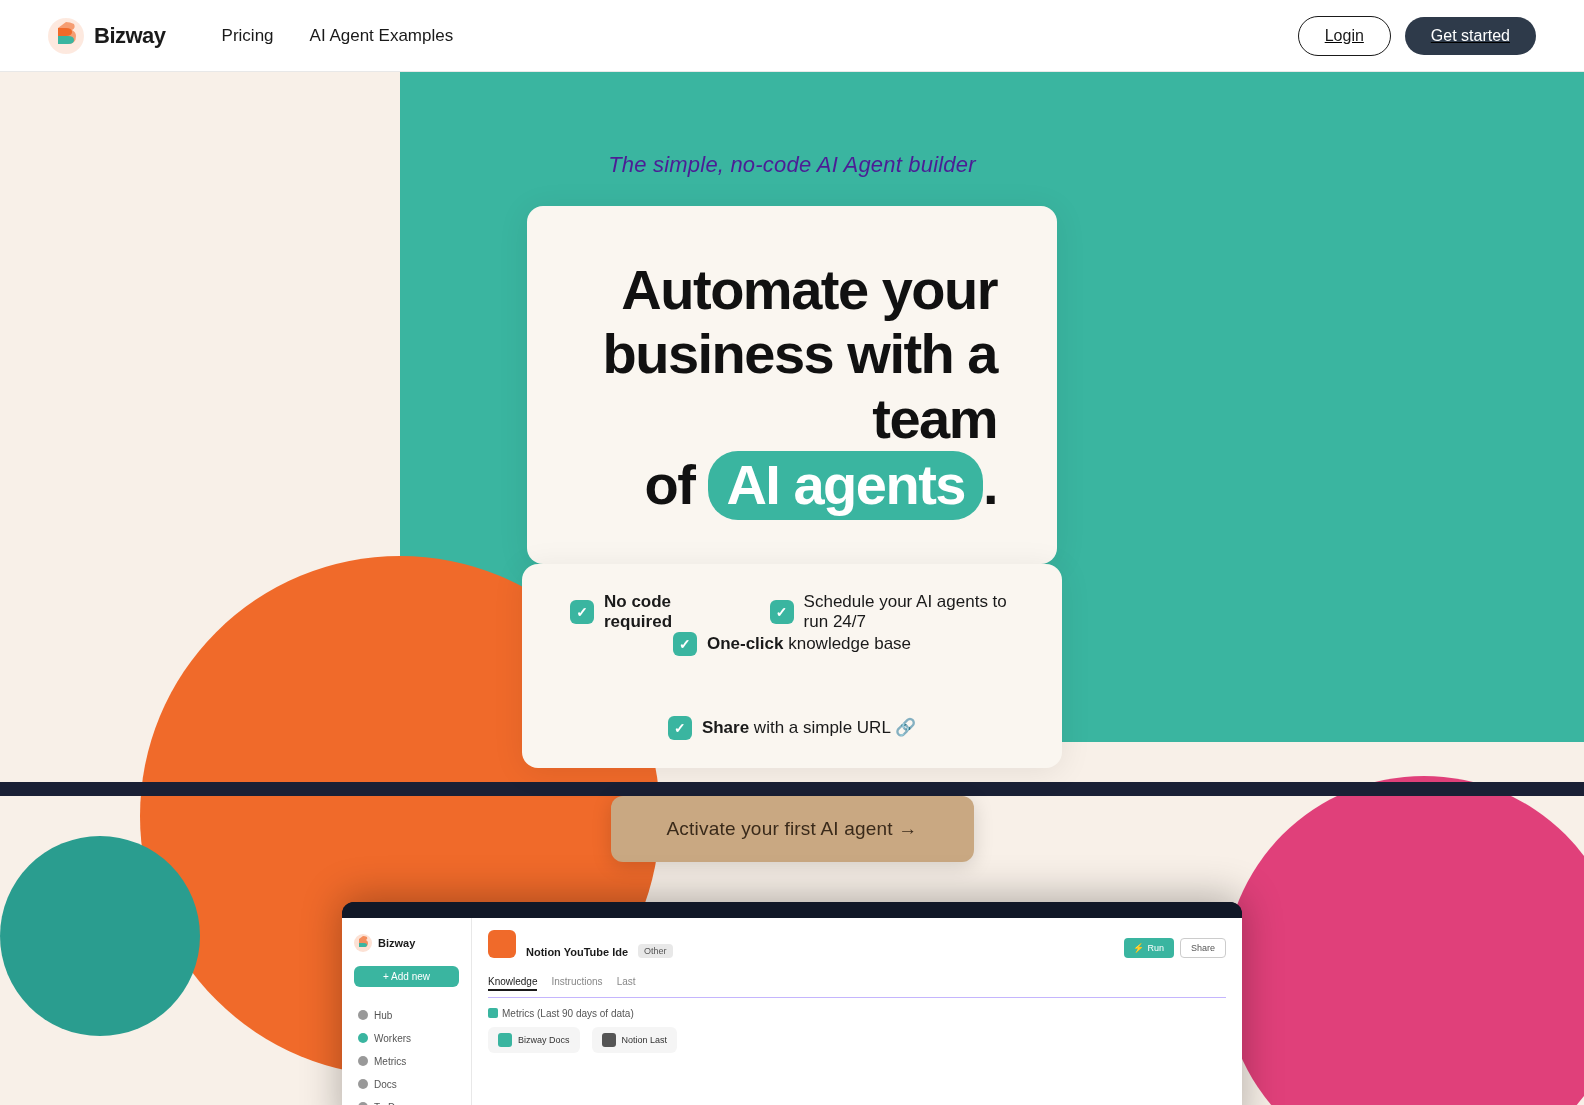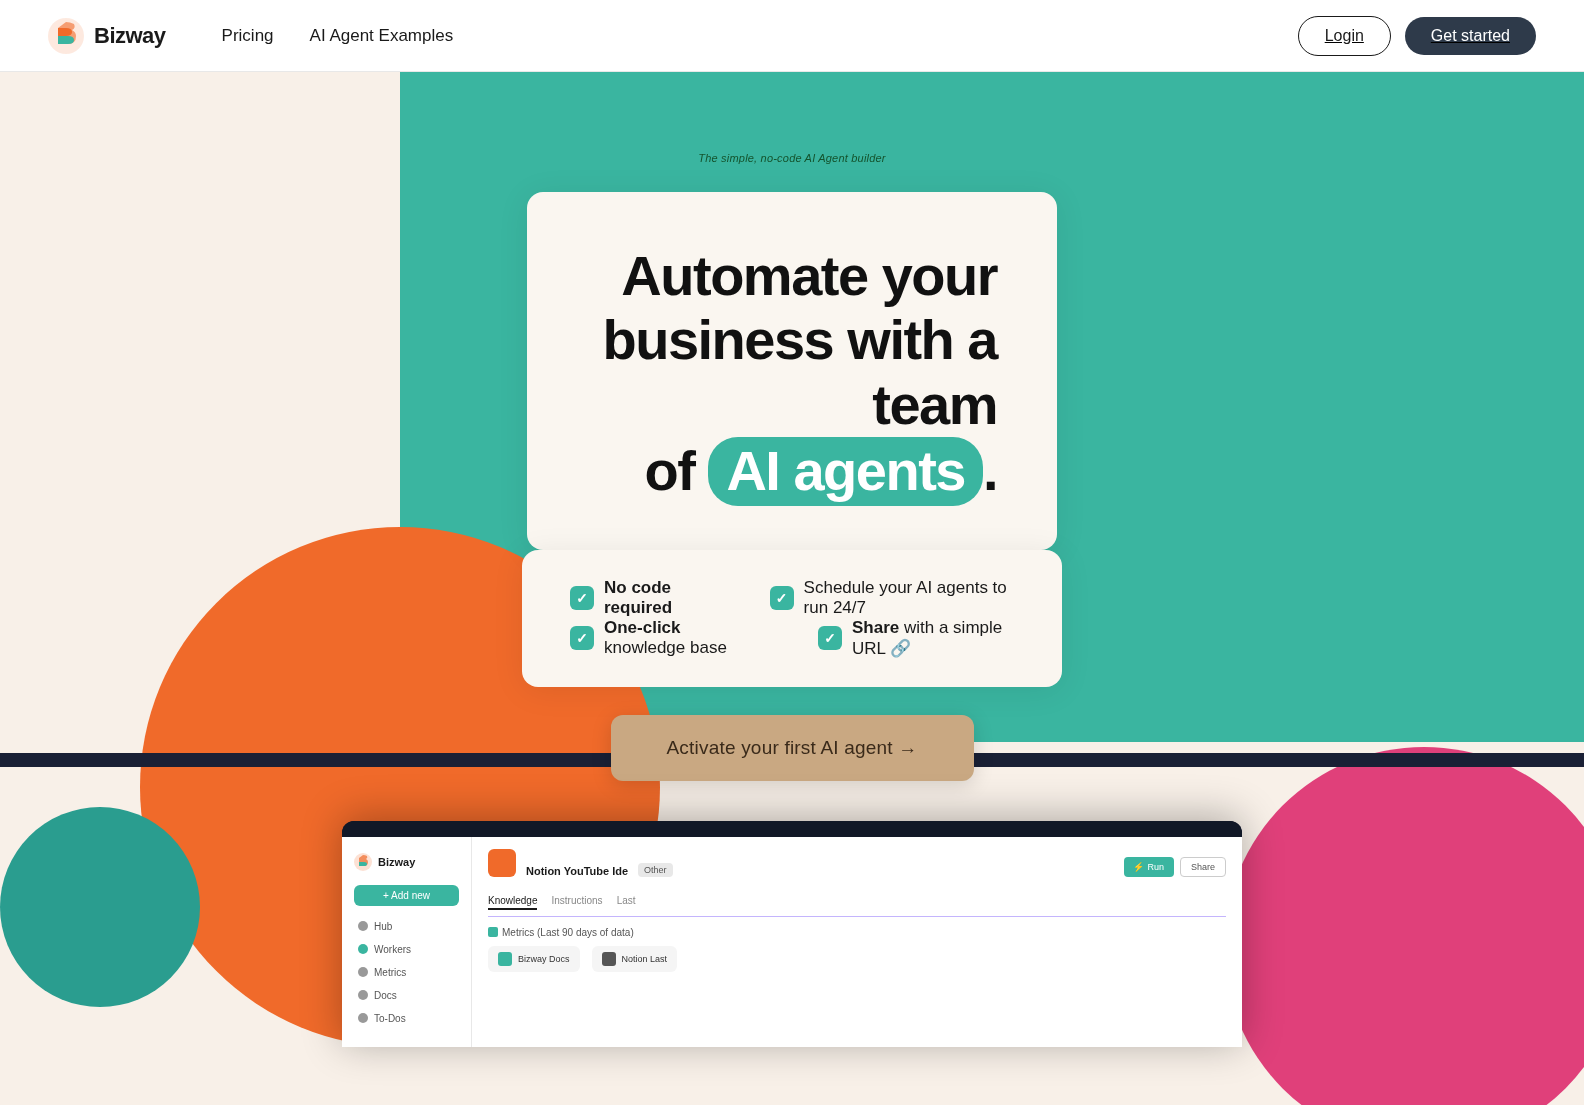--- a/index.html
+++ b/index.html
@@ -67,21 +67,21 @@
       background: #1a2035; z-index: 2;
     }
 
     
     .hero-content {
       position: relative; z-index: 10;
       display: flex; flex-direction: column; align-items: center;
       padding-top: 80px;
     }
     .hero-subtitle {
-      font-size: 11px; font-style: italic; color: #14532d;
+      font-size: 22px; font-style: italic; color: #4c1d95;
       margin-bottom: 28px; letter-spacing: 0.2px;
     }
 
     
     .headline-card {
       background: #faf6f0; border-radius: 16px;
       padding: 52px 60px 44px;
       max-width: 530px; text-align: right;
       box-shadow: 0 4px 32px rgba(0,0,0,0.08);
     }
@@ -100,21 +100,21 @@
     .features-card {
       background: #faf6f0; border-radius: 16px;
       padding: 28px 48px;
       max-width: 540px;
       box-shadow: 0 4px 32px rgba(0,0,0,0.08);
       margin-bottom: 28px;
     }
     .features-row {
       display: flex; align-items: center; gap: 60px;
     }
-    .features-row:last-child { margin-bottom: 0; }
+    .features-row:last-child { margin-bottom: 0; flex-direction: column; }
     .feature-item {
       display: flex; align-items: center; gap: 10px;
       font-size: 17px; color: #1a1a1a;
     }
     .check-icon {
       width: 24px; height: 24px; background: #3ab5a0;
       border-radius: 6px; display: flex; align-items: center; justify-content: center;
       flex-shrink: 0;
     }
     .check-icon::after {
@@ -150,21 +150,21 @@
     .mockup-sidebar-logo {
       display: flex; align-items: center; gap: 6px; margin-bottom: 14px;
       font-size: 11px; font-weight: 700; color: #1a1a1a;
     }
     .mockup-logo-icon {
       width: 18px; height: 18px;
     }
     .mockup-add-btn {
       background: #3ab5a0; color: #fff; border: none; border-radius: 6px;
       padding: 5px 8px; font-size: 10px; cursor: pointer; width: 100%;
-      margin-bottom: 10px;
+      margin-bottom: 18px;
     }
     .mockup-nav-item {
       display: flex; align-items: center; gap: 6px;
       padding: 5px 4px; font-size: 10px; color: #555; margin-bottom: 2px;
       border-radius: 4px;
     }
     .mockup-nav-icon {
       width: 10px; height: 10px; background: #999; border-radius: 50%;
     }
     .mockup-main {

